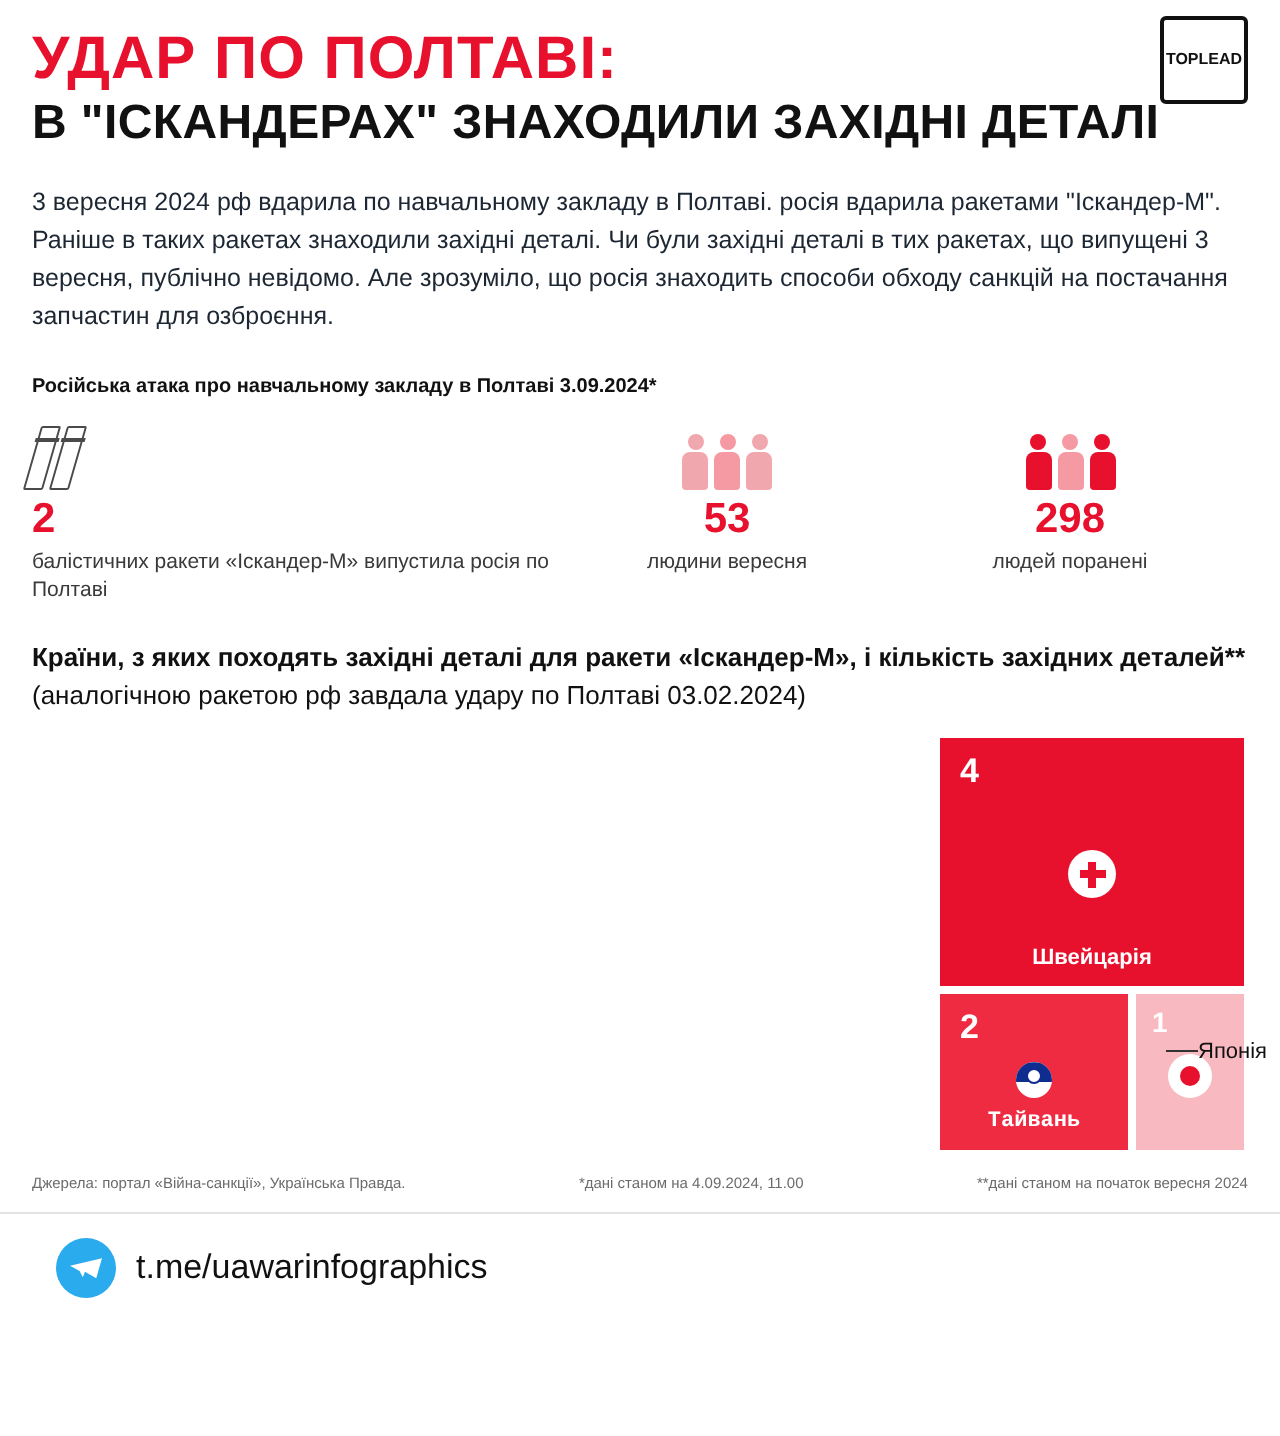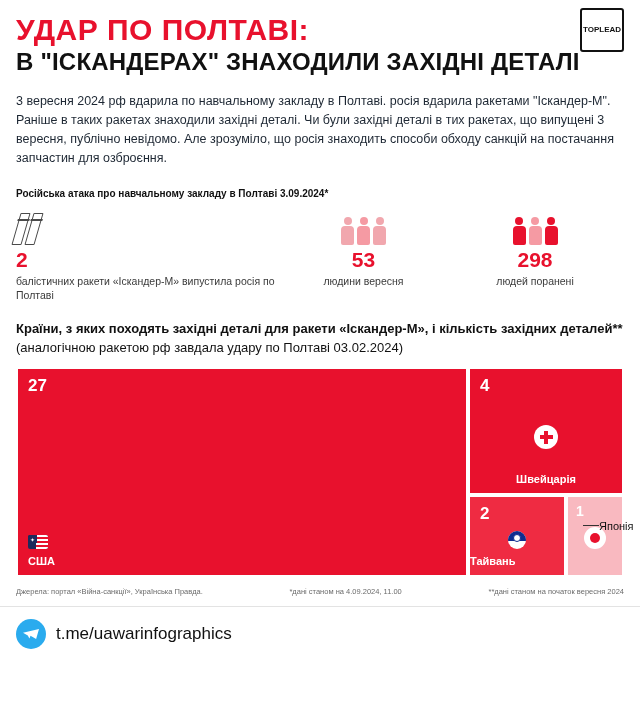--- a/index.html
+++ b/index.html
@@ -123,21 +123,21 @@
     background:#ffffff;overflow:hidden;
   }
   .tw-badge .tw-inner{
     position:absolute;left:0;top:0;width:18px;height:18px;background:#0f2c8f;
     clip-path:polygon(0 0,100% 0,100% 55%,0 55%);
   }
   .tw-badge .tw-sun{
     position:absolute;left:5px;top:3px;width:8px;height:8px;border-radius:50%;background:#ffffff;
     border:1px solid #0f2c8f;box-sizing:border-box;
   }
-  .c-taiwan .country{left:0;right:0;text-align:left;bottom:8px;}
+  .c-taiwan .country{left:0;right:0;text-align:center;bottom:8px;font-family:Liberation Mono, monospace;}
 
   .jp-badge{
     position:absolute;left:calc(50% - 11px);top:30px;width:22px;height:22px;border-radius:50%;
     background:#ffffff;display:flex;align-items:center;justify-content:center;
   }
   .jp-badge .dot{width:10px;height:10px;border-radius:50%;background:#e8112d;}
   .jp-label{
     position:absolute;left:583px;top:153px;font-size:11px;color:#111;white-space:nowrap;
   }
   .jp-line{
@@ -147,21 +147,21 @@
   
   .sources{
     display:flex;justify-content:space-between;align-items:flex-start;
     padding:10px 16px 0 16px;font-size:7.5px;color:#6b6b6b;
   }
   .sources span{white-space:nowrap;}
 
   
   .divider{margin:10px 0 0 0;height:1px;background:#e3e3e3;}
   .footer{
-    display:flex;align-items:center;gap:10px;padding:12px 16px 0 16px;
+    display:flex;align-items:center;gap:10px;padding:12px 16px 0 28px;
   }
   .tg{
     width:30px;height:30px;border-radius:50%;background:#2aabee;position:relative;flex:0 0 30px;
   }
   .tg:after{
     content:"";position:absolute;left:7px;top:10px;width:16px;height:10px;
     background:#ffffff;
     clip-path:polygon(0% 38%,100% 0%,82% 100%,47% 68%,40% 95%,30% 64%);
   }
   .footer-text{font-size:17px;color:#111;}
@@ -238,30 +238,20 @@
       <div class="cap">людей поранені</div>
     </div>
   </div>
 
   <div class="sec-head2">
     <span>Країни, з яких походять західні деталі для ракети «Іскандер-М», і кількість західних деталей**</span><span class="normal"> (аналогічною ракетою рф завдала удару по Полтаві 03.02.2024)</span>
   </div>
 
   <div class="treemap">
 
-    <div class="cell c-usa">
-      <div class="num">27</div>
-      <div class="flag flag-usa">
-        <div class="stripes"></div>
-        <div class="canton">
-            <div class="star">✦</div>
-          </div>
-      </div>
-      <div class="country">США</div>
-    </div>
 
     <div class="cell c-swiss">
       <div class="num">4</div>
       <div class="swiss-badge"></div>
       <div class="country">Швейцарія</div>
     </div>
 
     <div class="cell c-taiwan">
       <div class="num">2</div>
       <div class="tw-badge">

